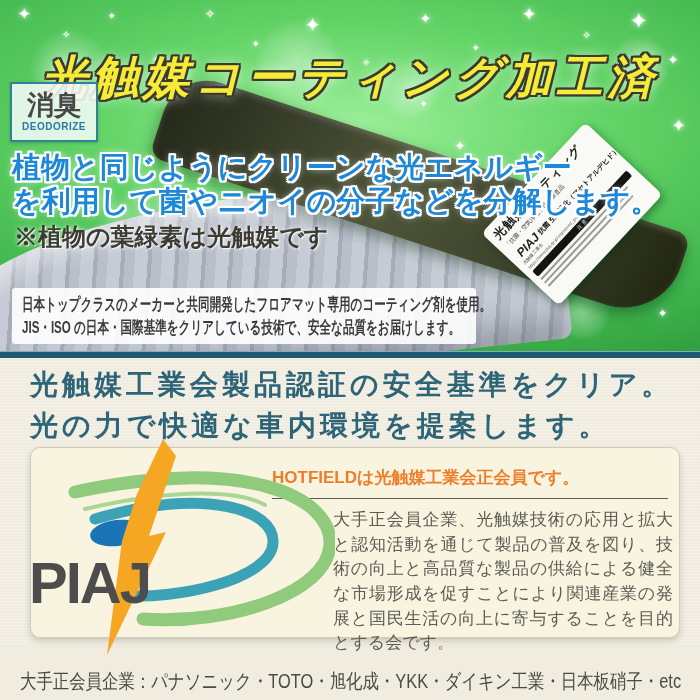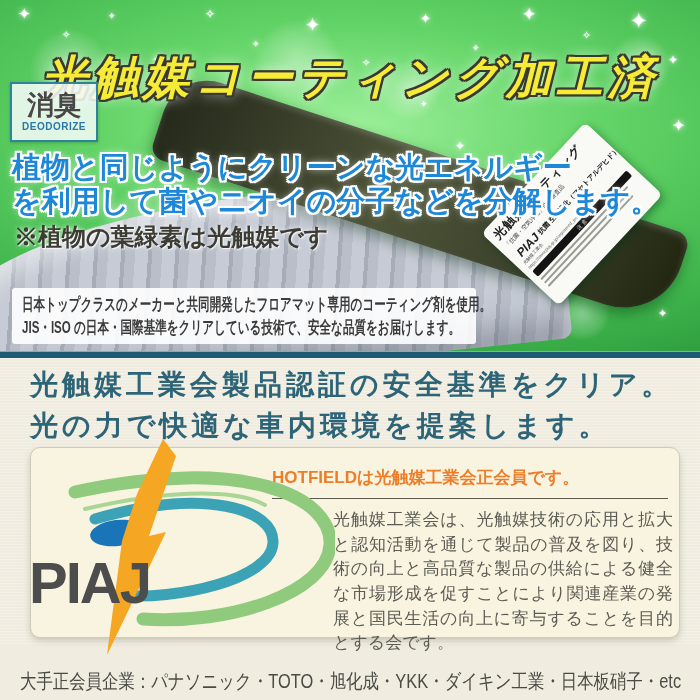--- a/index.html
+++ b/index.html
@@ -187,18 +187,18 @@
       <path d="M 50 55 C 220 18, 308 60, 305 108 C 302 156, 205 188, 118 182" fill="none" stroke="#8fca7d" stroke-width="13" stroke-linecap="round"></path>
       <path d="M 60 72 C 155 50, 215 54, 240 68" fill="none" stroke="#a9d695" stroke-width="4" stroke-linecap="round"></path>
       <path d="M 70 82 C 180 50, 250 72, 248 106 C 246 142, 152 164, 92 158" fill="none" stroke="#3ba3b5" stroke-width="11" stroke-linecap="round"></path>
       <ellipse cx="92" cy="96" rx="27" ry="13" transform="rotate(-7 92 96)" fill="#1a75b8"></ellipse>
       <polygon points="138,2 151,19 124,99 141,95 82,218 97,104 112,57" fill="#f5a623"></polygon>
       <text x="4" y="166" font-size="58" font-weight="bold" fill="#4d4d4d" letter-spacing="-2" font-family="Liberation Sans, sans-serif">PIAJ</text>
     </svg>
 
     <div class="member-heading">HOTFIELDは光触媒工業会正会員です。</div>
     <div class="member-underline"></div>
-    <div class="member-body">光触媒工業会は、光触媒技術の応用と拡大と認知活動を通じて製品の普及を図り、技術の向上と高品質な製品の供給による健全な市場形成を促すことにより関連産業の発展と国民生活の向上に寄与することを目的とする会です。</div>
+    <div class="member-body">大手正会員企業、光触媒技術の応用と拡大と認知活動を通じて製品の普及を図り、技術の向上と高品質な製品の供給による健全な市場形成を促すことにより関連産業の発展と国民生活の向上に寄与することを目的とする会です。</div>
 
     <div class="footer-line">大手正会員企業：パナソニック・TOTO・旭化成・YKK・ダイキン工業・日本板硝子・etc</div>
   </div>
 
 </div>
 
 </body></html>

